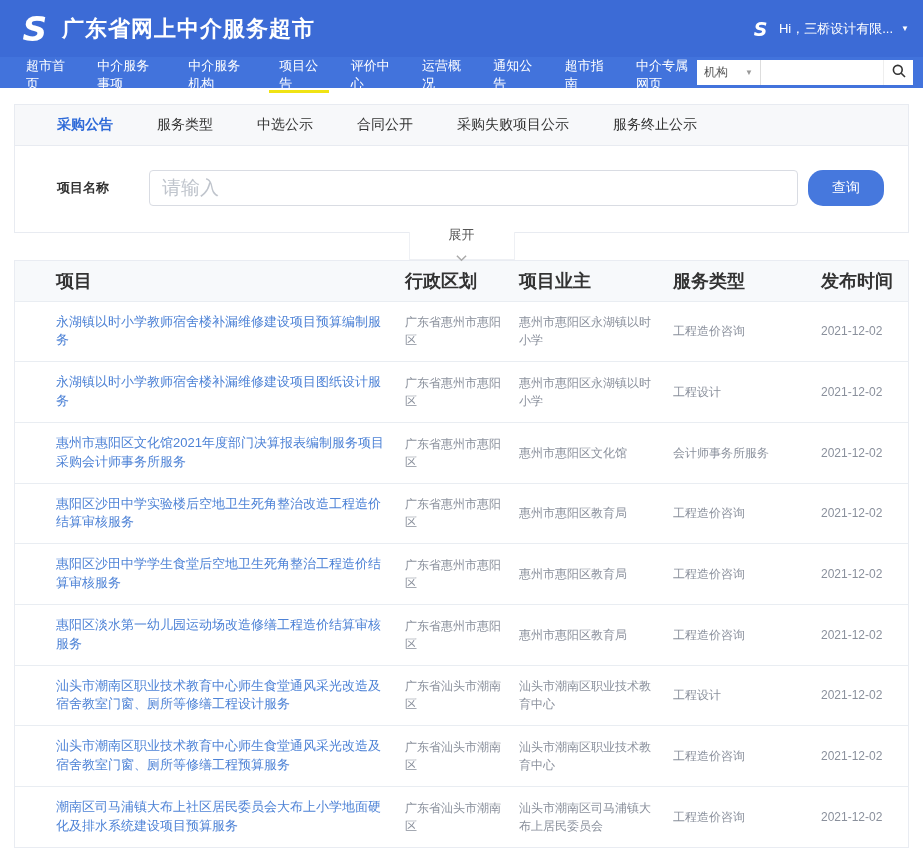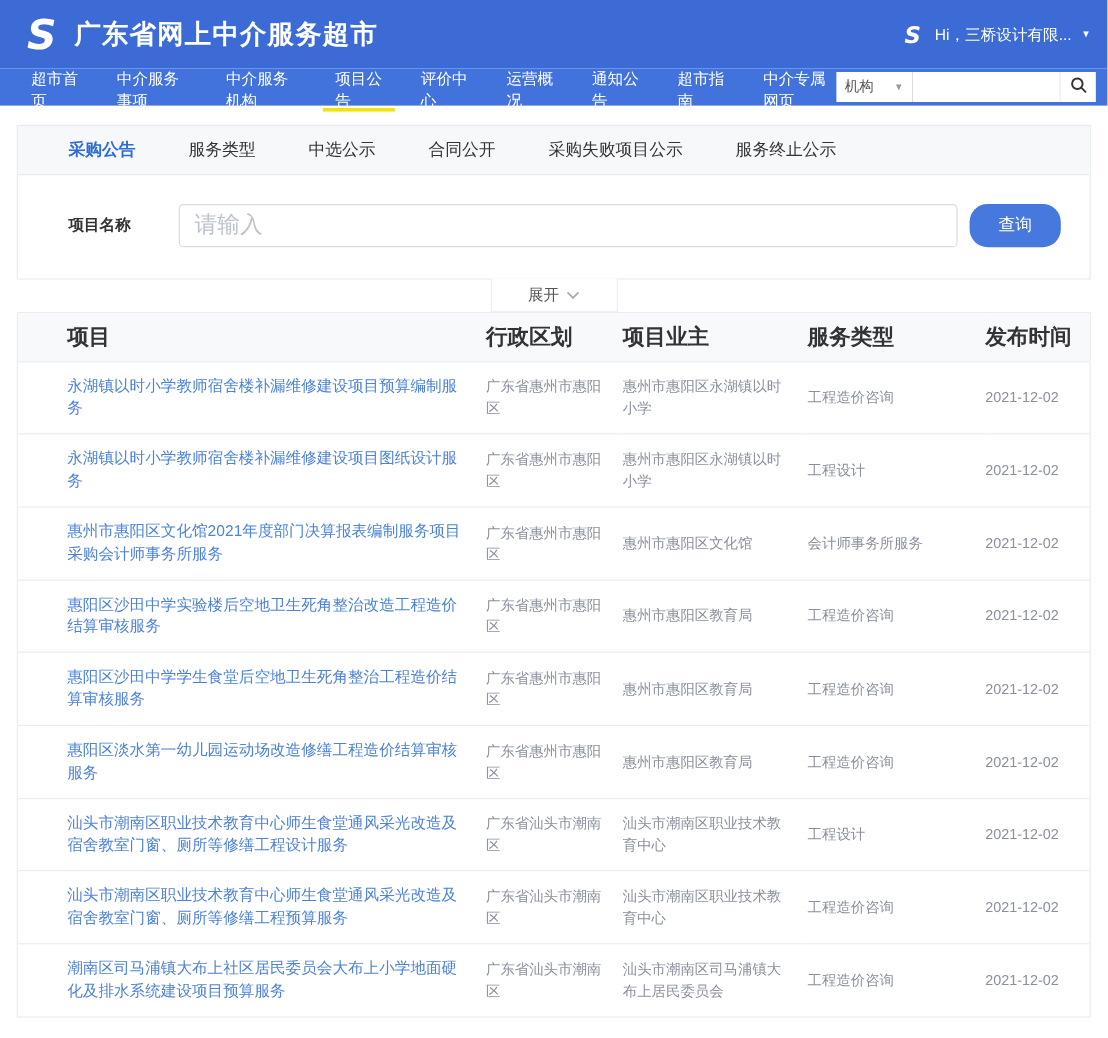--- a/index.html
+++ b/index.html
@@ -67,21 +67,21 @@
   }
   .filter-input::placeholder { color: #bfc4cc; }
   .query-btn {
     width: 76px; height: 36px; margin-left: 10px; background: #4678dd; color: #fff;
     border: none; border-radius: 15px; font-size: 14px; cursor: pointer; font-family: inherit;
   }
   .expand-btn {
     width: 106px; height: 28px; margin: -1px auto 0 auto; background: #fff;
     border: 1px solid #eef0f4; border-top: none;
     display: flex; align-items: center; justify-content: center; gap: 6px;
-    font-size: 13px; color: #555; cursor: pointer;
+    font-size: 13px; color: #555; cursor: pointer; flex-direction: column;
   }
   .result-count { font-size: 12px; color: #333; margin: 16px 0 10px 0; }
   
   .table-card { border: 1px solid #e9ecf2; background: #fff; }
   table { width: 100%; border-collapse: collapse; table-layout: fixed; }
   col.c1 { width: 390px; } col.c2 { width: 114px; } col.c3 { width: 154px; }
   col.c4 { width: 148px; } col.c5 { width: auto; }
   thead th {
     background: #f7f9fb; height: 40px; text-align: left; font-size: 18px;
     font-weight: bold; color: #333; padding: 0 12px 0 0;

